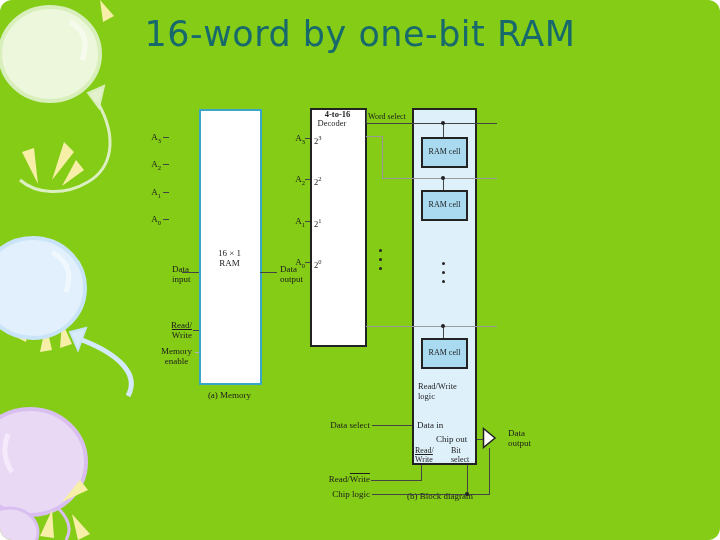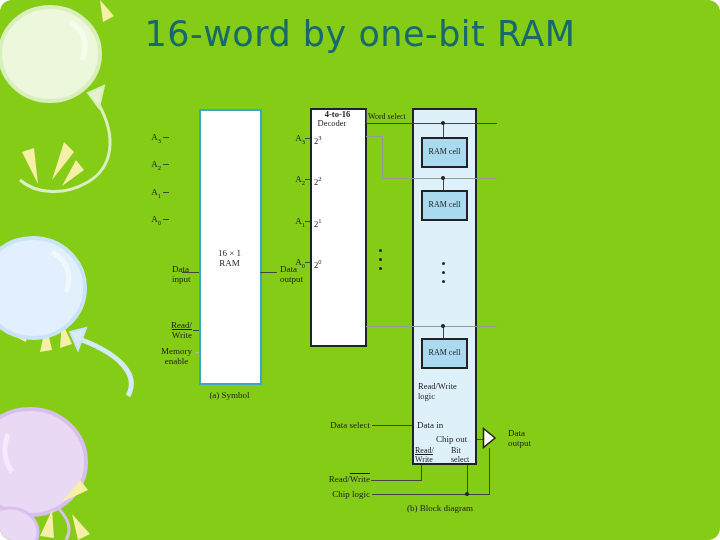--- a/index.html
+++ b/index.html
@@ -120,21 +120,21 @@
     <div>Read/</div>
       <div class="ov">Write</div>
   </div>
   <div class="abs hl" style="left:193px;top:330px;width:6px;"></div>
   <div class="abs t9" style="left:161px;top:346px;text-align:center;">
     <div>Memory</div>
       <div>enable</div>
   </div>
   <div class="abs hl lgray" style="left:195px;top:352px;width:4px;"></div>
 
-  <div class="abs t9 ct" style="left:199px;top:390px;width:61px;">(a) Symbol</div>
+  <div class="abs t9 ct" style="left:199px;top:390px;width:61px;">(a) Memory</div>
 
   <div id="decoder" class="abs"></div>
   <div class="abs t85 ct" style="left:312px;top:110px;width:51px;z-index:3;font-weight:bold;">4-to-16</div>
   <div class="abs t85 ct" style="left:308px;top:119px;width:48px;z-index:3;">Decoder</div>
 
   <div class="abs t9 rt" style="left:286px;top:133px;width:19px;"><span>A</span><sub>3</sub></div>
   <div class="abs t9 rt" style="left:286px;top:174px;width:19px;"><span>A</span><sub>2</sub></div>
   <div class="abs t9 rt" style="left:286px;top:216px;width:19px;"><span>A</span><sub>1</sub></div>
   <div class="abs t9 rt" style="left:286px;top:257px;width:19px;"><span>A</span><sub>0</sub></div>
   <div class="abs hl" style="left:305px;top:138px;width:5px;"></div>
@@ -224,15 +224,15 @@
   </div>
   <div class="abs vl" style="left:421px;top:465px;height:16px;"></div>
   <div class="abs hl" style="left:371px;top:480px;width:50px;"></div>
   <div class="abs vl" style="left:467px;top:465px;height:30px;"></div>
 
   <div class="abs t9 rt" style="left:318px;top:474px;width:52px;"><span>Read/</span><span class="ov">Write</span></div>
   <div class="abs t9 rt" style="left:320px;top:489px;width:50px;">Chip logic</div>
   <div class="abs hl" style="left:372px;top:494px;width:117px;"></div>
   <div class="abs dot" style="left:465px;top:492px;"></div>
 
-  <div class="abs t9 ct" style="left:385px;top:503px;width:110px;">(b) Block diagram</div>
+  <div class="abs t9 ct" style="left:385px;top:491px;width:110px;">(b) Block diagram</div>
 
 </div>
 
 </body></html>

